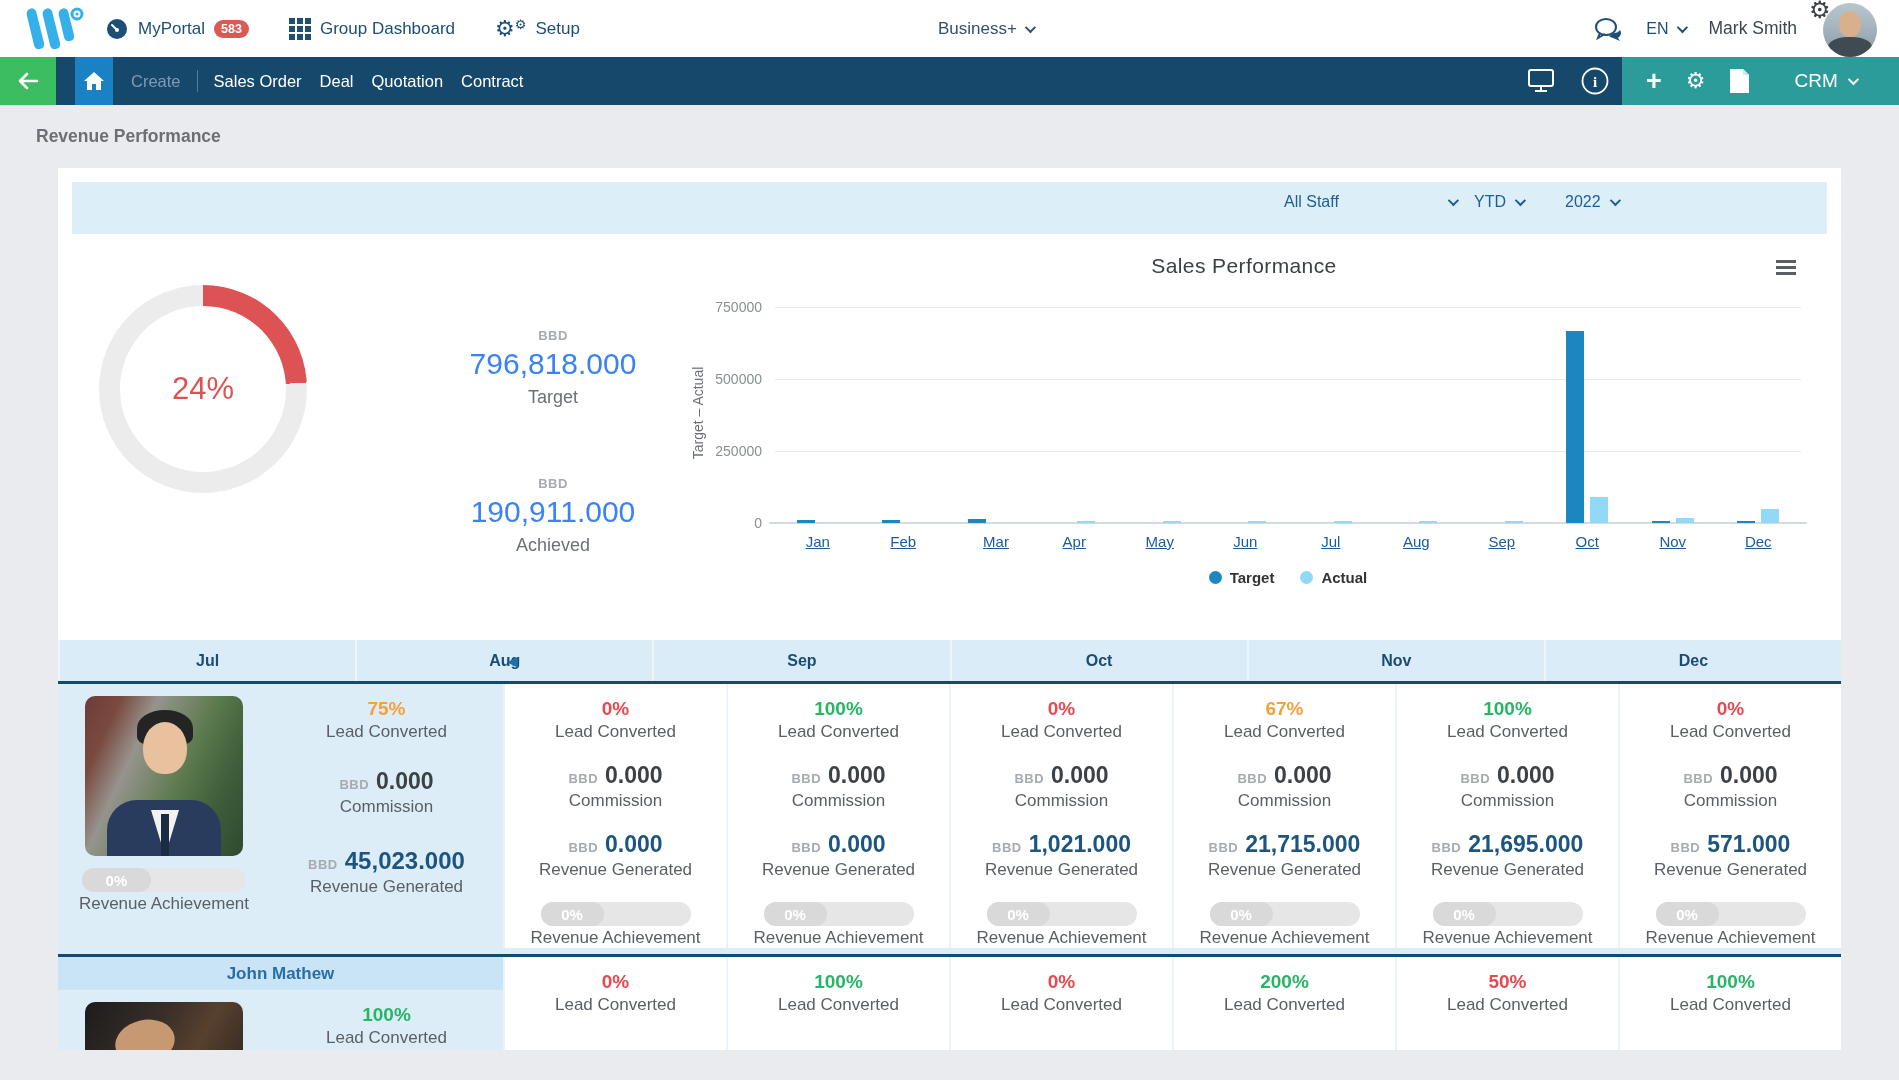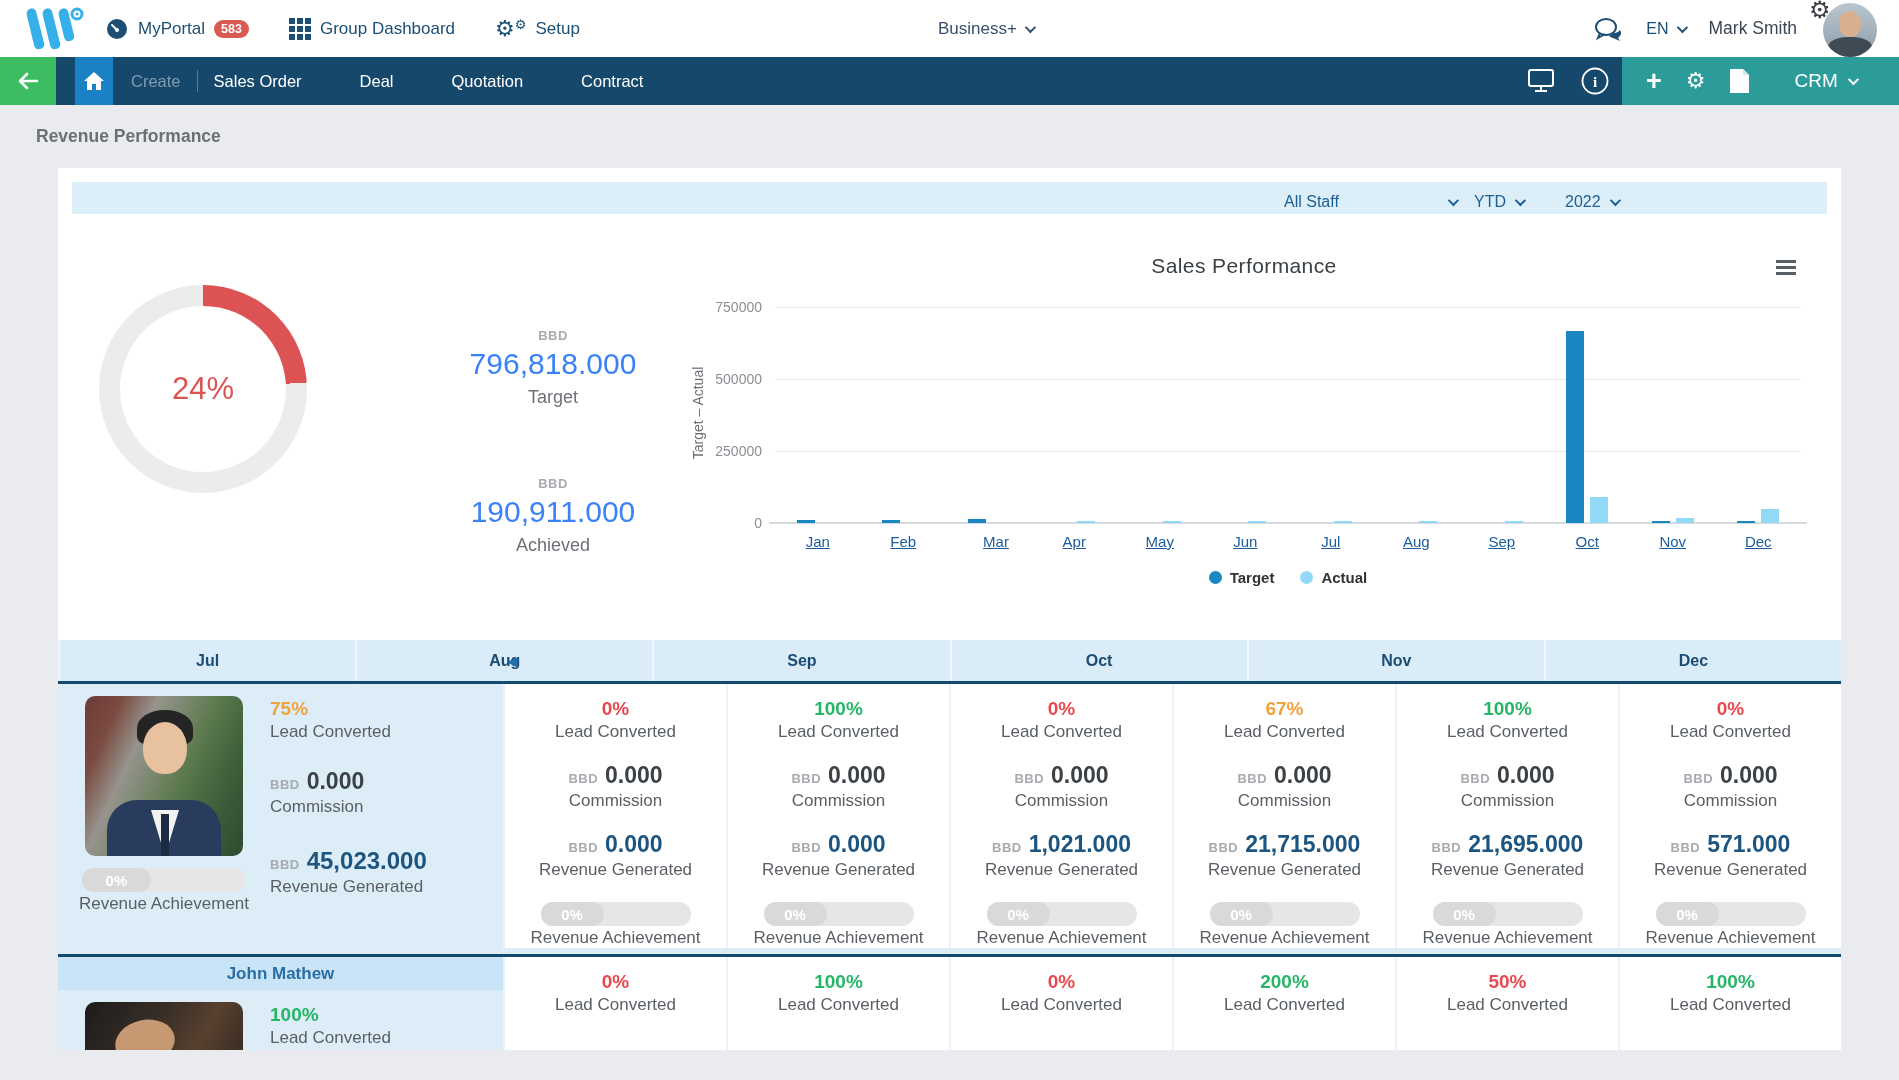--- a/index.html
+++ b/index.html
@@ -25,34 +25,34 @@
   .avatar-gear { position:absolute; left:-12px; top:-6px; font-size:24px; color:#3c4146; z-index:2; }
   .chev { display:inline-block; width:8px; height:8px; border-right:2px solid currentColor; border-bottom:2px solid currentColor;
     transform:rotate(45deg) translateY(-2px); }
 
   
   .menubar { position:relative; height:48px; background:#16486c; display:flex; align-items:center; }
   .btn-back { width:56px; height:48px; background:#3dbd62; border:none; cursor:pointer; display:flex; align-items:center; justify-content:center; }
   .btn-home { width:38px; height:48px; margin-left:19px; background:#1b81c5; border:none; cursor:pointer; display:flex; align-items:center; justify-content:center; }
   .menu-create { margin-left:18px; color:#7f9bb1; font-size:16.5px; cursor:pointer; }
   .menu-sep { width:1px; height:22px; background:#547a9a; margin:0 16px; }
-  .menu-items { display:flex; align-items:flex-end; gap:58px; }
+  .menu-items { display:flex; align-items:flex-end; gap:18px; }
   .menu-item { color:#fff; font-size:16.5px; cursor:pointer; }
   .menubar-icons { position:absolute; right:290px; display:flex; align-items:center; gap:27px; }
   .teal-zone { position:absolute; right:0; top:0; width:277px; height:48px; background:#2b9c9a;
     display:flex; align-items:center; gap:24px; padding-left:24px; }
   .teal-plus { color:#fff; font-size:27px; font-weight:700; line-height:1; cursor:pointer; }
   .teal-gear { color:#fff; font-size:22px; cursor:pointer; }
   .crm-select { display:flex; align-items:center; gap:10px; color:#fff; font-size:19px; margin-left:22px; cursor:pointer; }
 
   
   .page-title { position:absolute; left:36px; top:126px; font-size:17.5px; font-weight:700; color:#6c7076; }
   .card { position:absolute; left:58px; top:168px; width:1783px; height:882px; background:#fff; overflow:hidden; }
 
-  .filterbar { position:absolute; left:14px; top:14px; right:14px; height:32px; background:#dceef8; }
+  .filterbar { position:absolute; left:14px; top:14px; right:14px; height:52px; background:#dceef8; }
   .f-select { position:absolute; top:0; height:40px; display:flex; align-items:center; color:#1e5f93; font-size:16px; cursor:pointer; }
   .f-select .chev { margin-left:auto; color:#1e5f93; }
   .fs-staff { left:1212px; width:172px; }
   .fs-period { left:1402px; width:64px; }
   .fs-year { left:1493px; width:70px; }
 
   
   .donut { position:absolute; left:41px; top:117px; width:208px; height:208px; border-radius:50%;
     background:conic-gradient(#dd5353 0 24%, #ececec 24% 100%); display:flex; align-items:center; justify-content:center; }
   .donut:after { content:""; position:absolute; inset:21px; background:#fff; border-radius:50%; }
@@ -84,21 +84,21 @@
   .perf-table { position:absolute; left:0; top:472px; width:100%; }
   .t-head { position:relative; display:flex; height:44px; background:#d9ecf8; border-bottom:3px solid #134a70; align-items:center; }
   .th-staff { width:445px; text-align:center; font-size:17px; font-weight:700; color:#1c4c72; }
   .th-month { flex:1; text-align:center; font-size:16px; font-weight:700; color:#1c4c72; border-left:2px solid #eef6fb; align-self:stretch; line-height:41px; }
   .th-arrow { position:absolute; left:449px; top:13px; font-size:14px; color:#1d6fae; cursor:pointer; }
   .t-row { display:flex; background:#dcedf8; border-bottom:3px solid #134a70; }
   .t-staff { width:445px; }
   .s-band { height:33px; background:#c9e4f6; text-align:center; line-height:33px; color:#2a6ea6; font-size:17px; font-weight:700; }
   .s-body { display:flex; height:255px; }
   .s-left { width:212px; text-align:center; }
-  .s-right { flex:1; }
+  .s-right { flex:1; text-align:center; }
   .photo { width:158px; height:160px; margin:12px auto 0; border-radius:10px; position:relative; overflow:hidden; }
   .photo-0 { background:linear-gradient(115deg,#6e3b38 0%,#7a4a40 16%,#96948d 32%,#5c7a4e 58%,#3f5e3a 78%,#2f4a30 100%); }
   .photo-0 .p-hair { position:absolute; left:52px; top:14px; width:56px; height:36px; background:#242424; border-radius:55% 55% 30% 30%; }
   .photo-0 .p-face { position:absolute; left:58px; top:26px; width:44px; height:52px; background:#e8c19e; border-radius:50% 50% 46% 46%; }
   .photo-0 .p-suit { position:absolute; left:22px; bottom:-6px; width:114px; height:62px; background:#2a3c5e; border-radius:30px 30px 0 0; }
   .photo-0 .p-shirt { position:absolute; left:66px; bottom:0; width:28px; height:46px; background:#f2f2f0; clip-path:polygon(0 0,100% 0,50% 100%); }
   .photo-0 .p-tie { position:absolute; left:76px; bottom:0; width:8px; height:42px; background:#1d2a44; }
   .photo-1 { background:linear-gradient(120deg,#1c1c1c 0%,#3a2f28 35%,#58402f 55%,#141414 100%); }
   .photo-1 .p-face { position:absolute; left:30px; top:18px; width:60px; height:44px; background:#c79973; border-radius:50%; transform:rotate(-12deg); }
   .pill { position:relative; width:150px; height:24px; margin:10px auto 0; background:#e6e6e6; border-radius:13px; }

